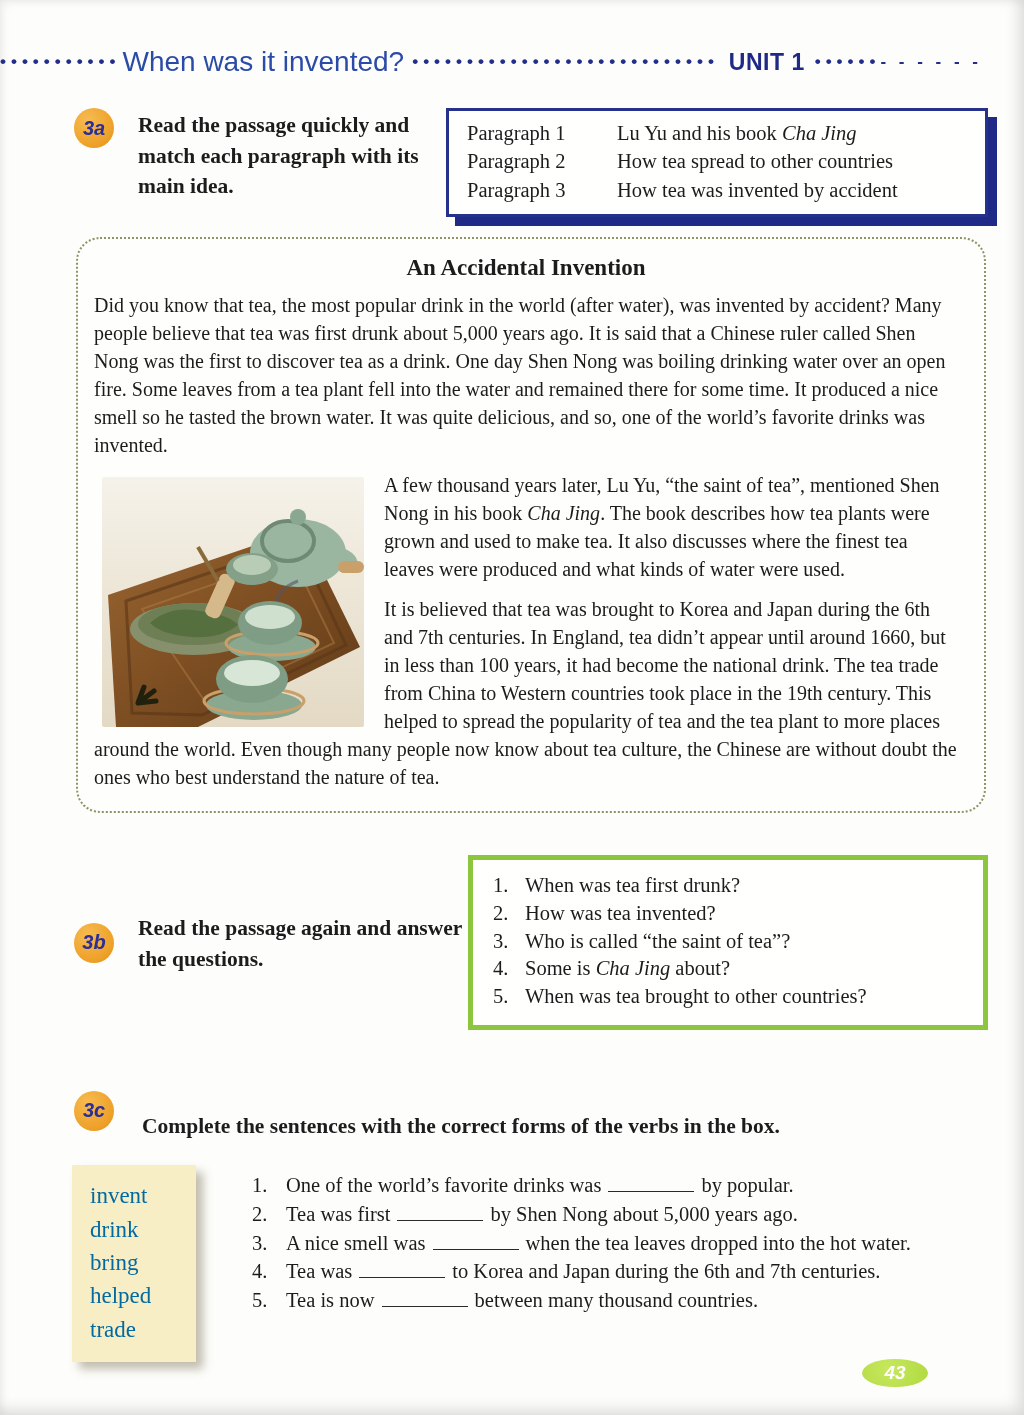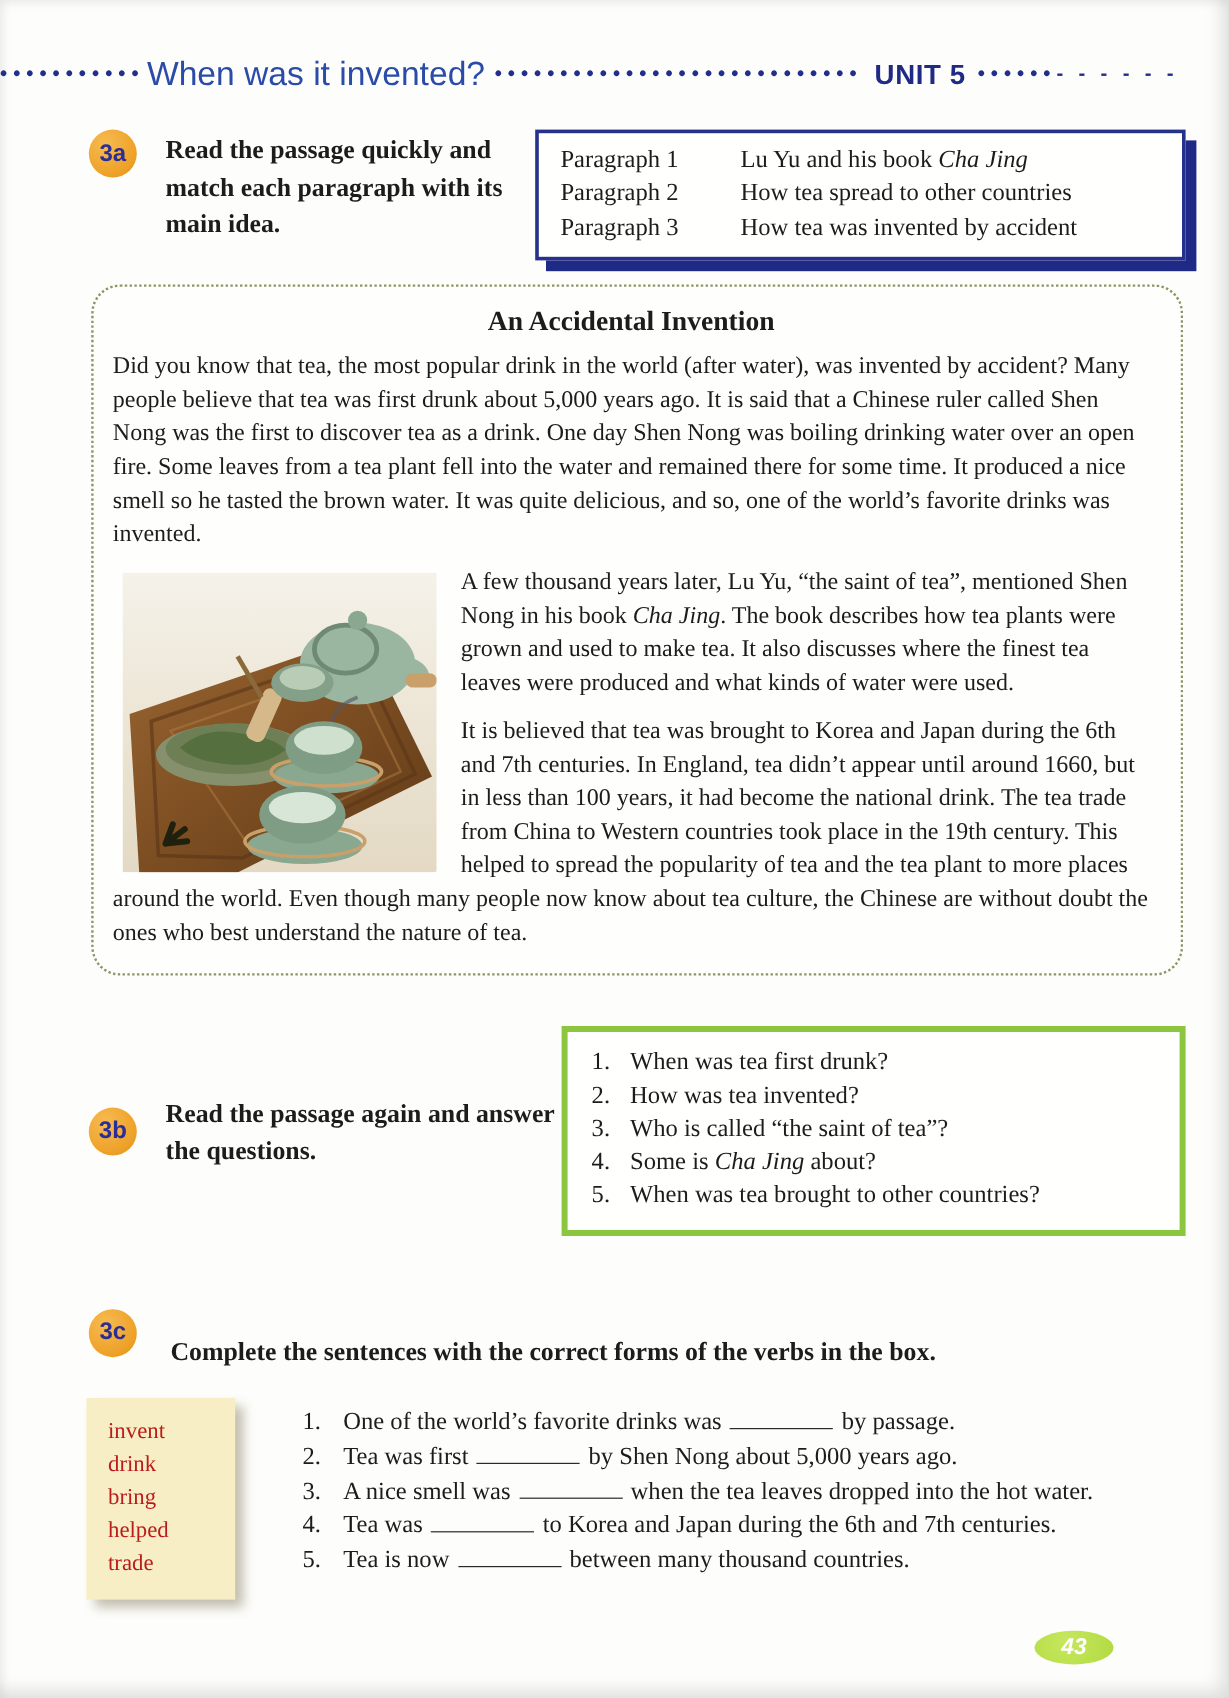--- a/index.html
+++ b/index.html
@@ -23,21 +23,21 @@
   .hdr-dots{font-size:17px;letter-spacing:5px;color:#232e8c;font-weight:bold;flex:0 0 auto;}
   .hdr-title{font-size:28px;color:#2b4ba8;margin:0 8px 0 2px;font-weight:500;}
   .hdr-unit{font-size:23px;font-weight:800;color:#1e2a85;margin:0 10px;letter-spacing:.5px;}
   .hdr-dashes{font-size:17px;letter-spacing:4px;color:#232e8c;font-weight:bold;}
   
   .badge{
     width:40px;height:40px;border-radius:50%;
     background:radial-gradient(circle at 35% 30%, #f7bb51, #eda027 70%, #d98b15);
     display:flex;align-items:center;justify-content:center;
     font-family:"Liberation Sans", sans-serif;
-    font-weight:800;font-size:20px;color:#2b2e96;
+    font-weight:800;font-style:italic;font-size:20px;color:#2b2e96;
     flex:0 0 auto;
   }
   
   .sec3a{display:grid;grid-template-columns:64px 296px 1fr;margin:30px 36px 0 74px;align-items:start;}
   .instr{font-size:21.5px;font-weight:bold;line-height:1.42;padding-top:2px;}
   .match-box{
     margin-left:12px;margin-top:0;
     border:3px solid #26318c;background:#fffffe;
     box-shadow:9px 9px 0 #1e2a85;
     padding:8px 14px 10px 18px;
@@ -73,21 +73,21 @@
   .sec3c-head{display:grid;grid-template-columns:64px 1fr;margin:52px 36px 0 74px;align-items:center;}
   .sec3c-instr{font-size:21.5px;font-weight:bold;padding-left:4px;margin-top:32px;}
   .sec3c-body{display:flex;margin:26px 36px 0 72px;}
   .verb-card{
     flex:0 0 auto;width:106px;
     background:#f8eec6;
     box-shadow:7px 7px 9px rgba(120,110,80,.45);
     padding:14px 0 16px 18px;
     align-self:flex-start;
   }
-  .verb{font-size:19px;color:#b91c1c;line-height:1.45;}
+  .verb{font-size:23px;color:#0369a1;line-height:1.45;}
   .sentences{margin-left:56px;padding-top:6px;}
   .s-row{display:flex;font-size:20.5px;line-height:1.40;}
   .s-num{flex:0 0 34px;}
   .blank{
     display:inline-block;width:86px;height:14px;
     border-bottom:1.6px solid #2a2a2a;
     margin:0 7px;vertical-align:baseline;
   }
   
   .page-badge{
@@ -103,21 +103,21 @@
 </style>
 </head>
 <body>
 
 <div class="page">
 
   <div class="header">
     <span class="hdr-dots">•••••••••••</span>
     <span class="hdr-title">When was it invented?</span>
     <span class="hdr-dots">••••••••••••••••••••••••••••</span>
-    <span class="hdr-unit">UNIT 5</span>
+    <span class="hdr-unit">UNIT 1</span>
     <span class="hdr-dots">••••••</span>
     <span class="hdr-dashes">- - - - - -</span>
   </div>
 
   <div class="sec3a">
     <div class="badge">3a</div>
     <div class="instr">Read the passage quickly and match each paragraph with its main idea.</div>
     <div class="match-box">
       <div class="match-row">
         <span class="match-label">Paragraph 1</span>
@@ -229,21 +229,21 @@
     <div class="verb-card">
       <div class="verb">invent</div>
       <div class="verb">drink</div>
       <div class="verb">bring</div>
       <div class="verb">helped</div>
       <div class="verb">trade</div>
     </div>
     <div class="sentences">
       <div class="s-row">
         <span class="s-num">1.</span>
-        <span><span>One of the world’s favorite drinks was</span><span class="blank"></span><span>by passage.</span></span>
+        <span><span>One of the world’s favorite drinks was</span><span class="blank"></span><span>by popular.</span></span>
       </div>
       <div class="s-row">
         <span class="s-num">2.</span>
         <span><span>Tea was first</span><span class="blank"></span><span>by Shen Nong about 5,000 years ago.</span></span>
       </div>
       <div class="s-row">
         <span class="s-num">3.</span>
         <span><span>A nice smell was</span><span class="blank"></span><span>when the tea leaves dropped into the hot water.</span></span>
       </div>
       <div class="s-row">

